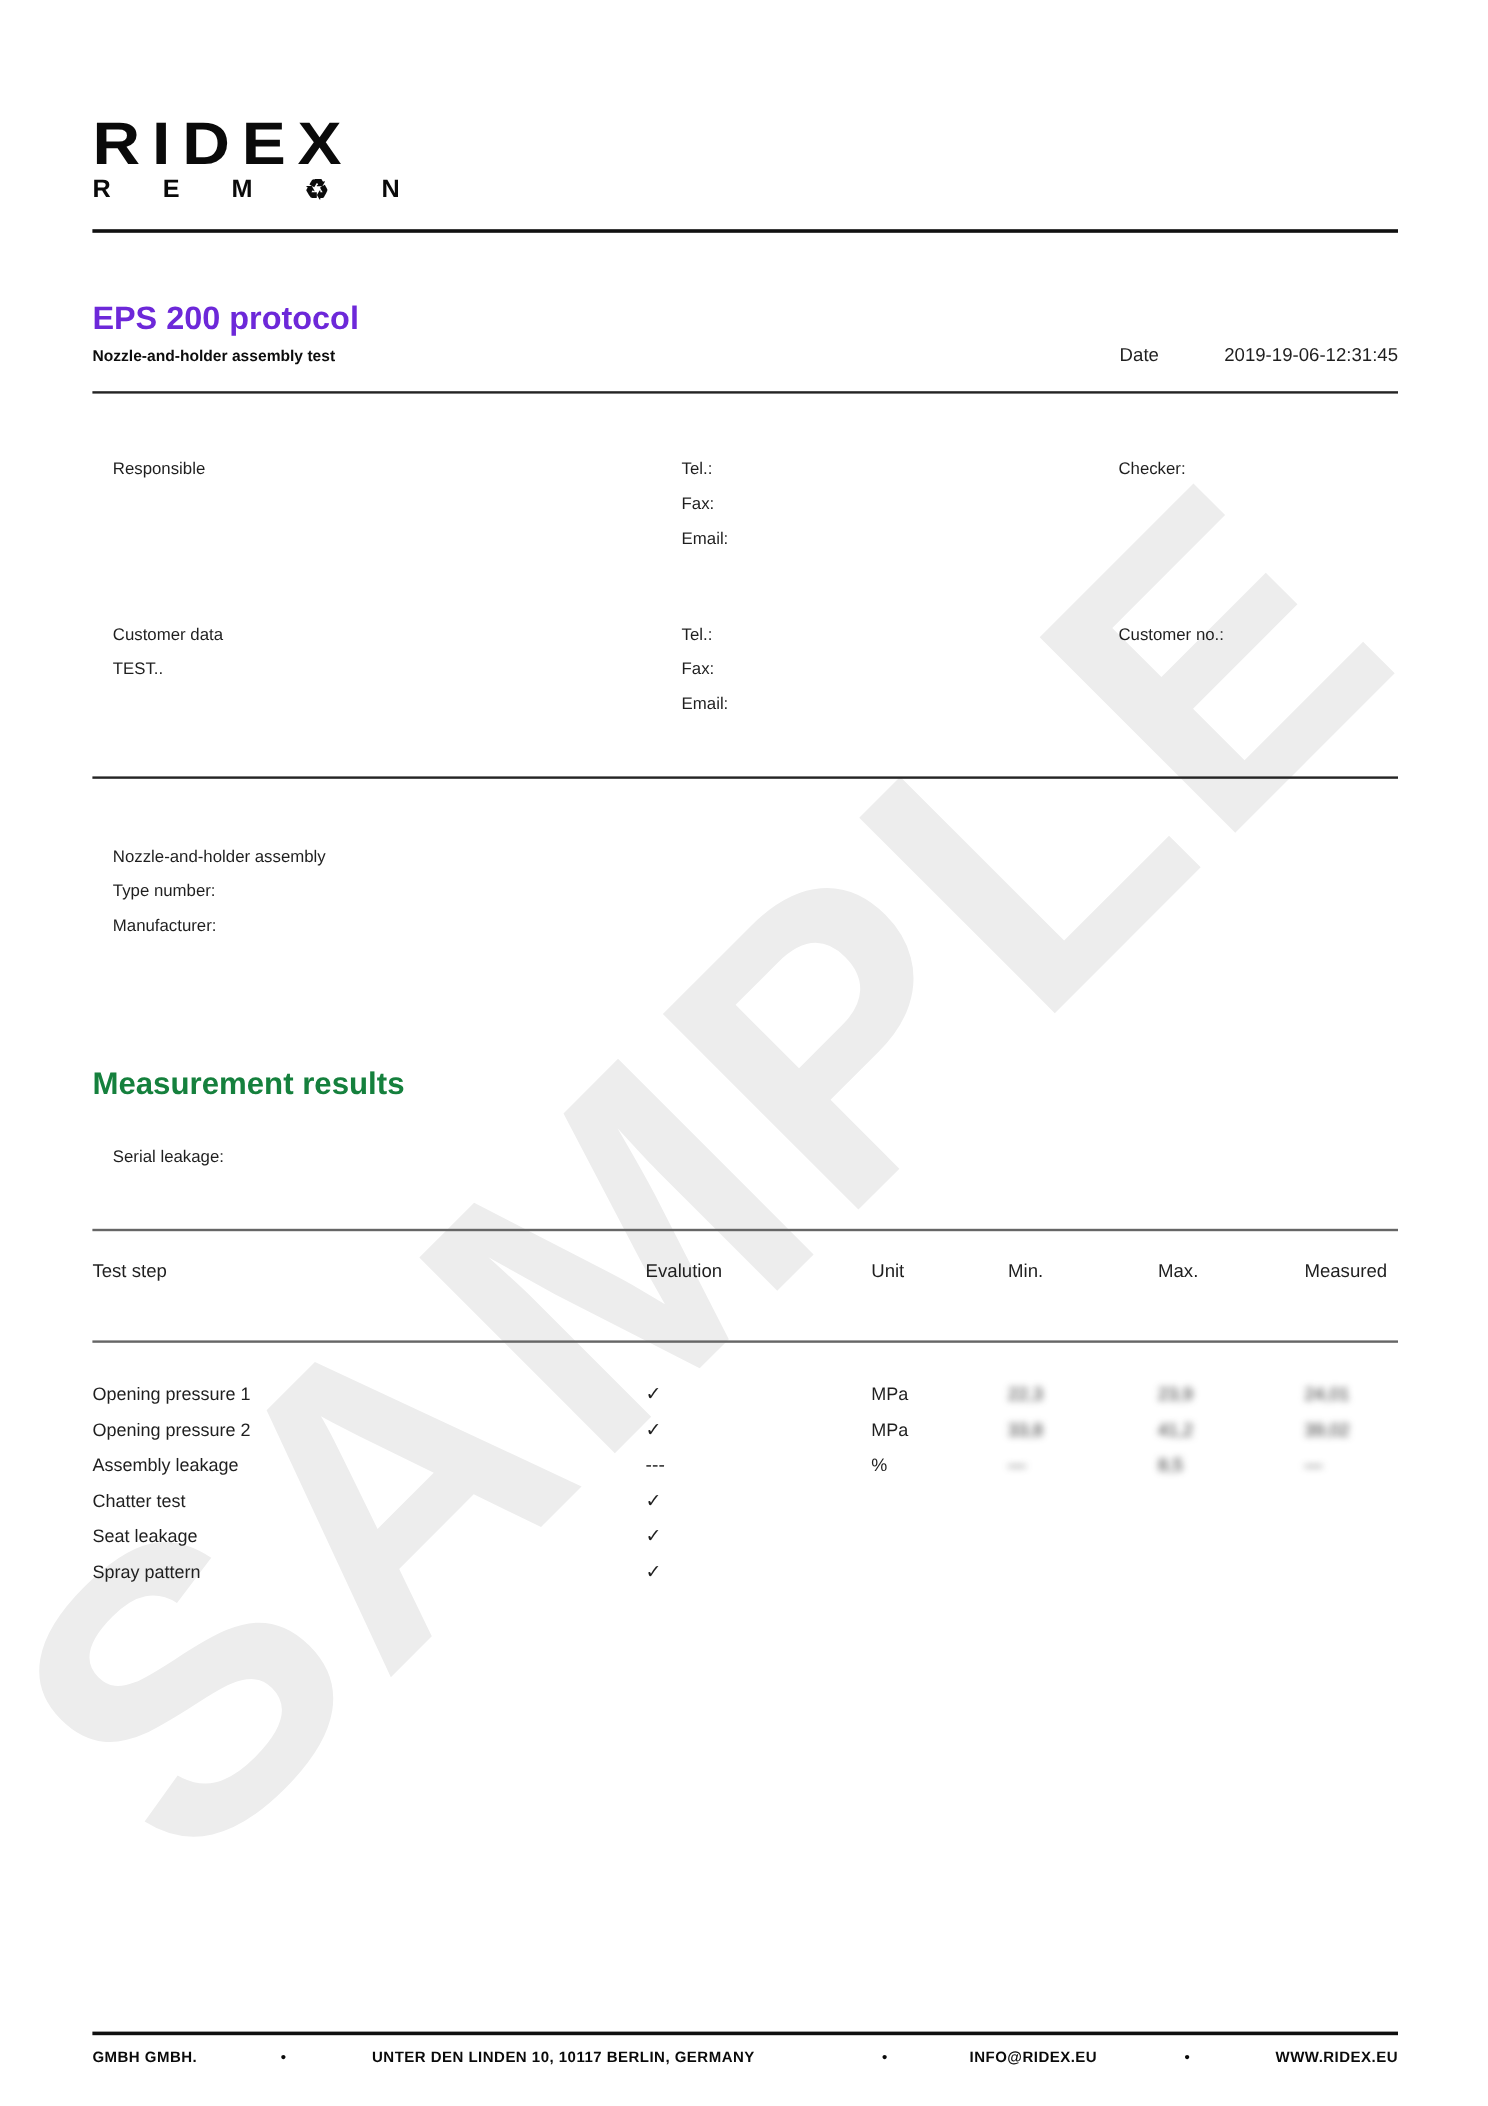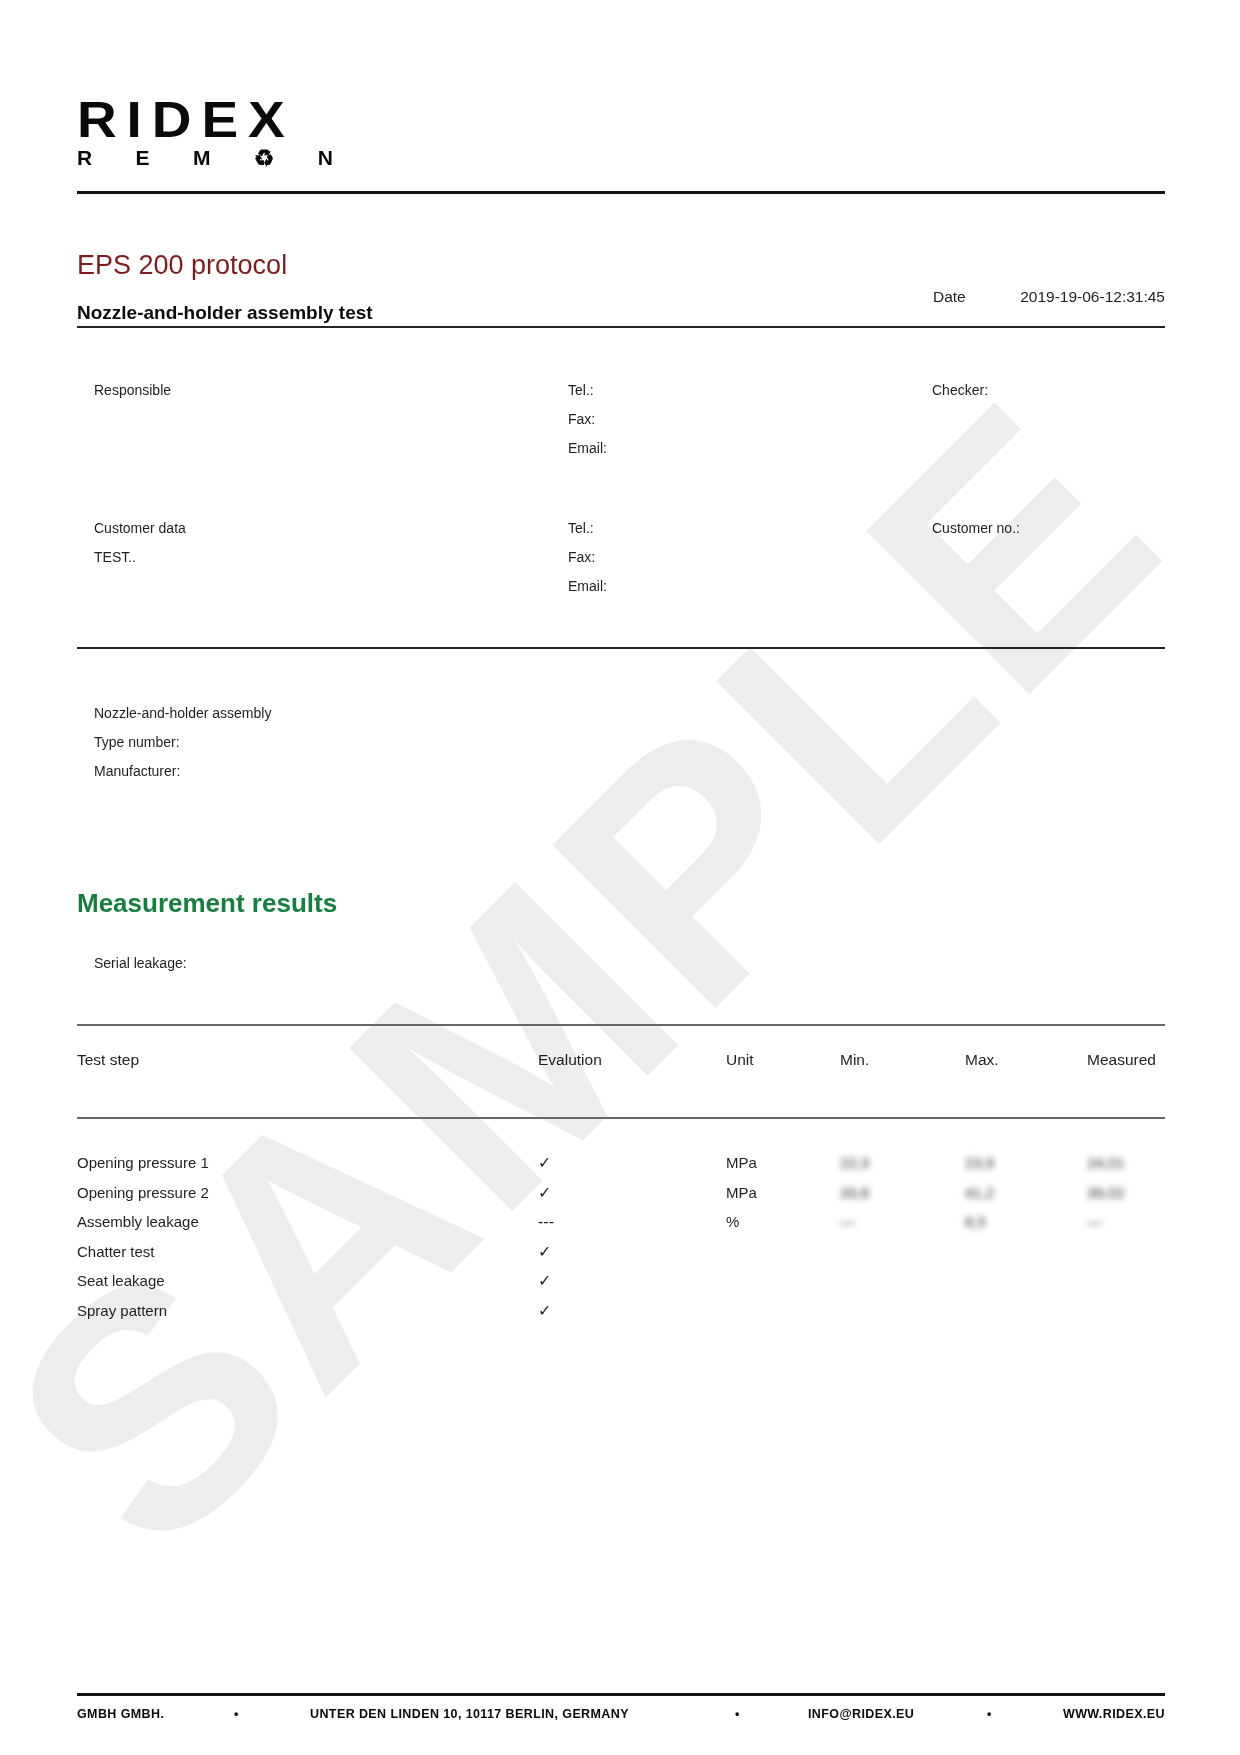--- a/index.html
+++ b/index.html
@@ -32,25 +32,25 @@
   }
   .recycle{font-size:23px;line-height:24px;}
   
   .rule{position:absolute;left:77px;right:75px;}
   .rule-thick{height:3px;background:#101010;}
   .rule-med{height:2px;background:#242424;}
   .rule-gray{height:2px;background:#666666;}
   
   .doc-title{
     position:absolute;left:77px;top:248px;
-    font-size:27px;font-weight:400;color:#7f1d1d;line-height:34px;
+    font-size:27px;font-weight:700;color:#6d28d9;line-height:34px;
   }
   .doc-subtitle{
-    position:absolute;left:77px;top:302px;
-    font-size:19px;font-weight:700;color:#0d0d0d;line-height:22px;
+    position:absolute;left:77px;top:286px;
+    font-size:13px;font-weight:700;color:#0d0d0d;line-height:22px;
   }
   .date-label{position:absolute;left:933px;top:286px;font-size:15.5px;line-height:22px;}
   .date-value{position:absolute;right:75px;top:286px;font-size:15.5px;line-height:22px;text-align:right;}
   
   .row{position:absolute;left:94px;right:75px;height:22px;line-height:22px;font-size:14px;}
   .c{position:absolute;top:0;white-space:nowrap;}
   .c0{left:0;}
   .cmid{left:474px;}
   .cright{left:838px;}
   .section-heading{

